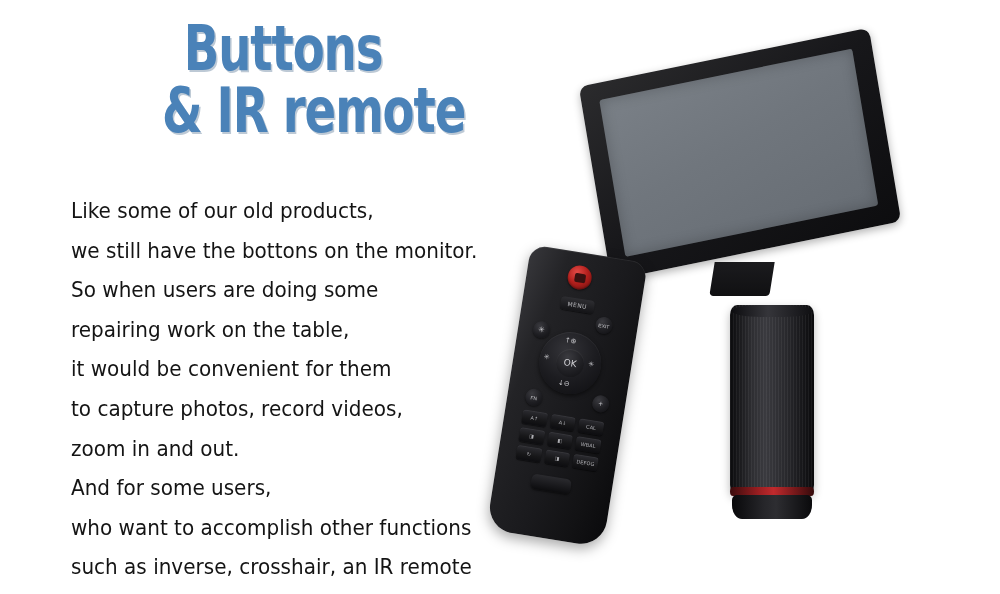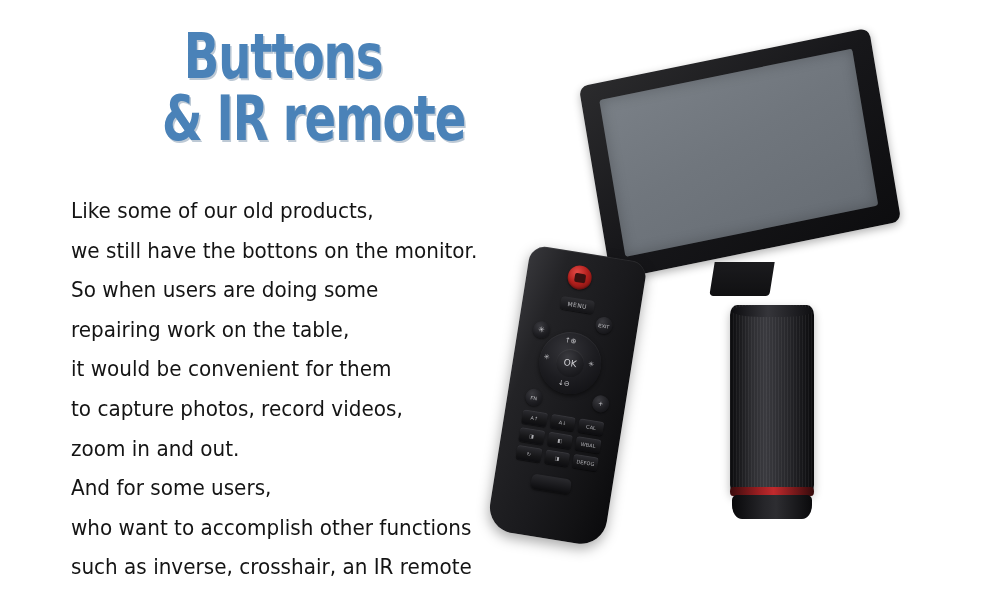--- a/index.html
+++ b/index.html
@@ -16,21 +16,21 @@
     width: 1000px;
     height: 594px;
     background: #ffffff;
     overflow: hidden;
   }
 
   
   .title-block {
     position: absolute;
     left: 0;
-    top: 26px;
+    top: 18px;
     width: 480px;
     text-align: right;
     z-index: 40;
   }
   .title-line {
     display: block;
     color: #4a82b8;
     font-family: "DejaVu Sans", sans-serif;
     font-weight: bold;
     font-size: 63px;

